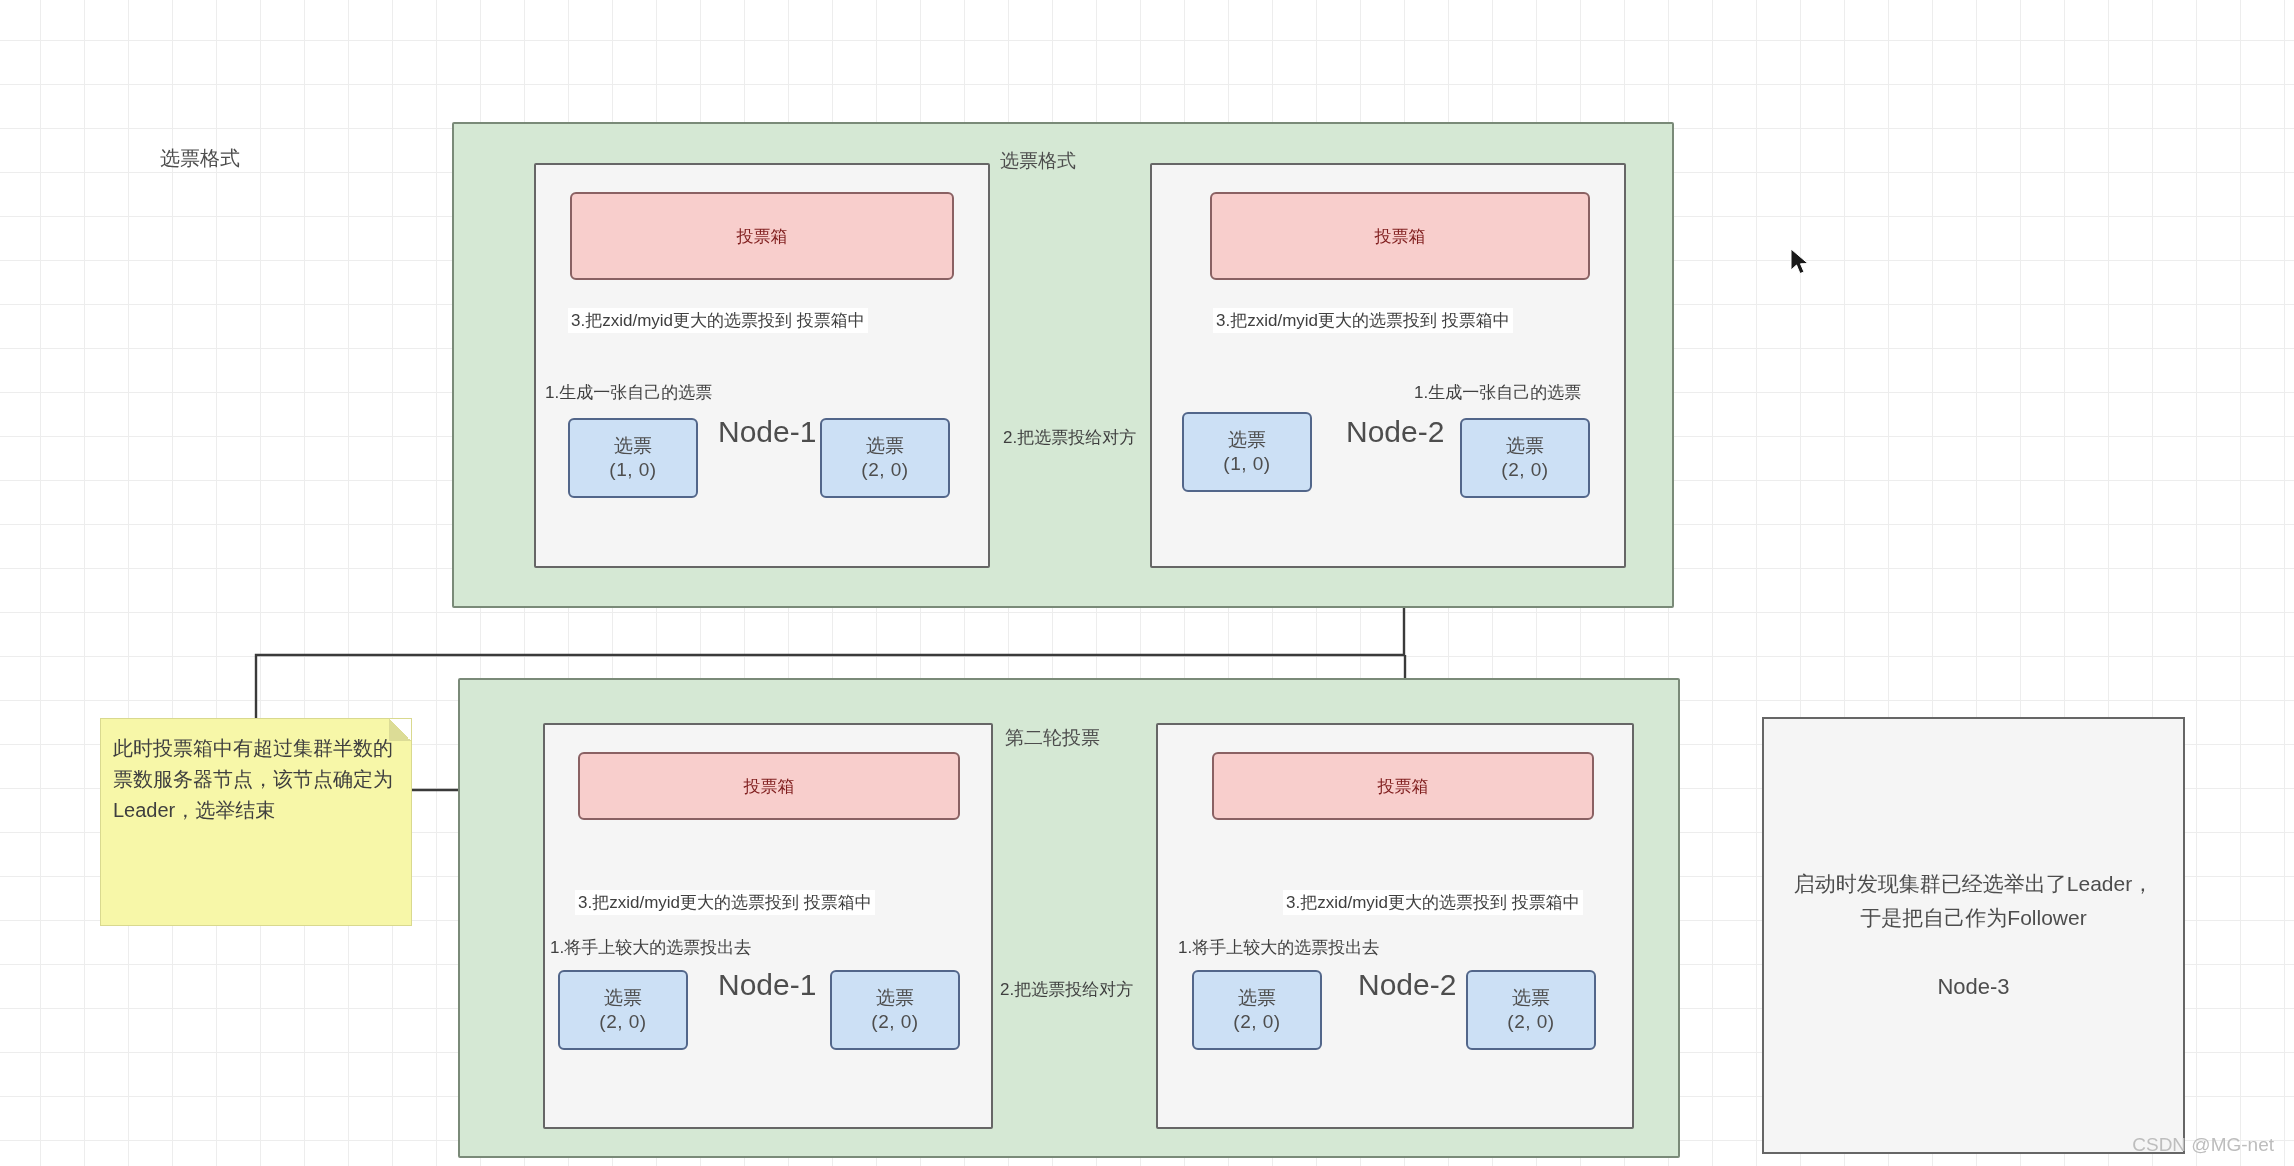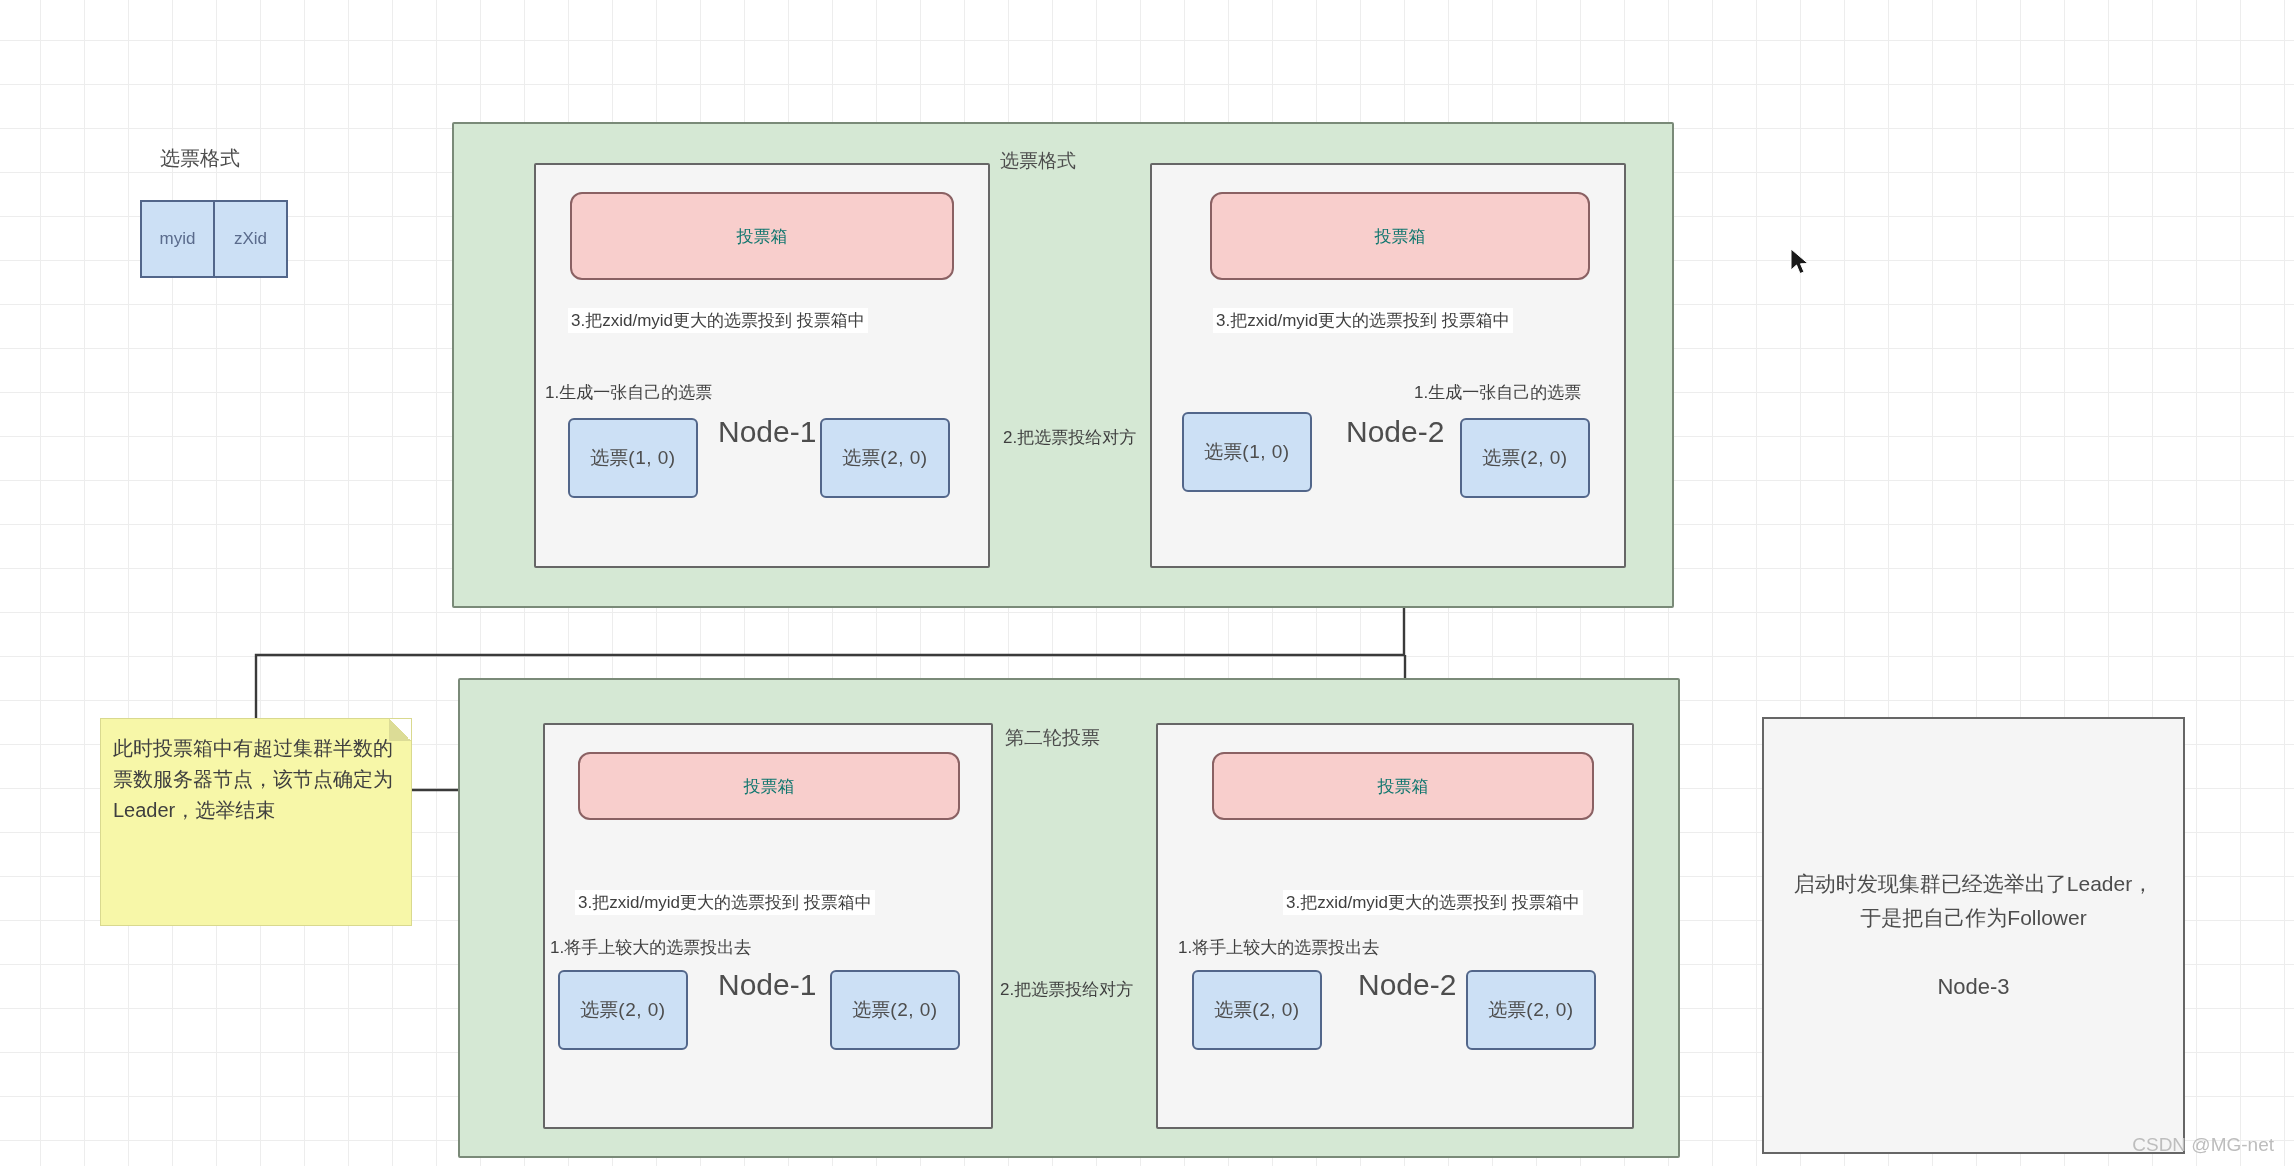--- a/index.html
+++ b/index.html
@@ -31,33 +31,33 @@
     border-radius: 2px;
   }
   .node-panel {
     background: #f5f5f5;
     border: 2px solid #666666;
     border-radius: 2px;
   }
   .ballotbox {
     background: #f8cecc;
     border: 2px solid #8a6163;
-    border-radius: 12px;
+    border-radius: 6px;
     display: flex;
     align-items: center;
     justify-content: center;
     font-size: 17px;
-    color: #0f766e;
+    color: #7f1d1d;
   }
   .ballot {
     background: #cce0f5;
     border: 2px solid #52668a;
     border-radius: 6px;
     display: flex;
-    flex-direction: row;
+    flex-direction: column;
     align-items: center;
     justify-content: center;
     font-size: 19px;
     line-height: 1.25;
     color: #4d4d4d;
   }
   .ballot .v { letter-spacing: .5px; }
 
   .label {
     font-size: 17px;
@@ -174,24 +174,20 @@
 
       <path d="M1404,590 L1404,655 L256,655 L256,718"></path>
 
       <path d="M1405,655 L1405,755" marker-end="url(#arrow)"></path>
 
       <path d="M412,790 L498,790 L498,782 L578,782" marker-end="url(#arrow)"></path>
     </g>
   </svg>
 
   <div class="abs legend-title" style="left:160px; top:145px;">选票格式</div>
-  <div class="abs legend-box" style="left:140px; top:200px; width:148px; height:78px;">
-    <div class="legend-cell">myid</div>
-    <div class="legend-cell">zXid</div>
-  </div>
 
   <div class="abs round-group" style="left:452px; top:122px; width:1222px; height:486px;"></div>
   <div class="abs round-title" style="left:1000px; top:148px;">选票格式</div>
 
   <div class="abs node-panel" style="left:534px; top:163px; width:456px; height:405px;"></div>
   <div class="abs ballotbox" style="left:570px; top:192px; width:384px; height:88px;">投票箱</div>
   <div class="abs label boxed" style="left:568px; top:308px;">3.把zxid/myid更大的选票投到 投票箱中</div>
   <div class="abs label" style="left:545px; top:381px;">1.生成一张自己的选票</div>
   <div class="abs node-title" style="left:718px; top:415px;">Node-1</div>
   <div class="abs ballot" style="left:568px; top:418px; width:130px; height:80px;">

